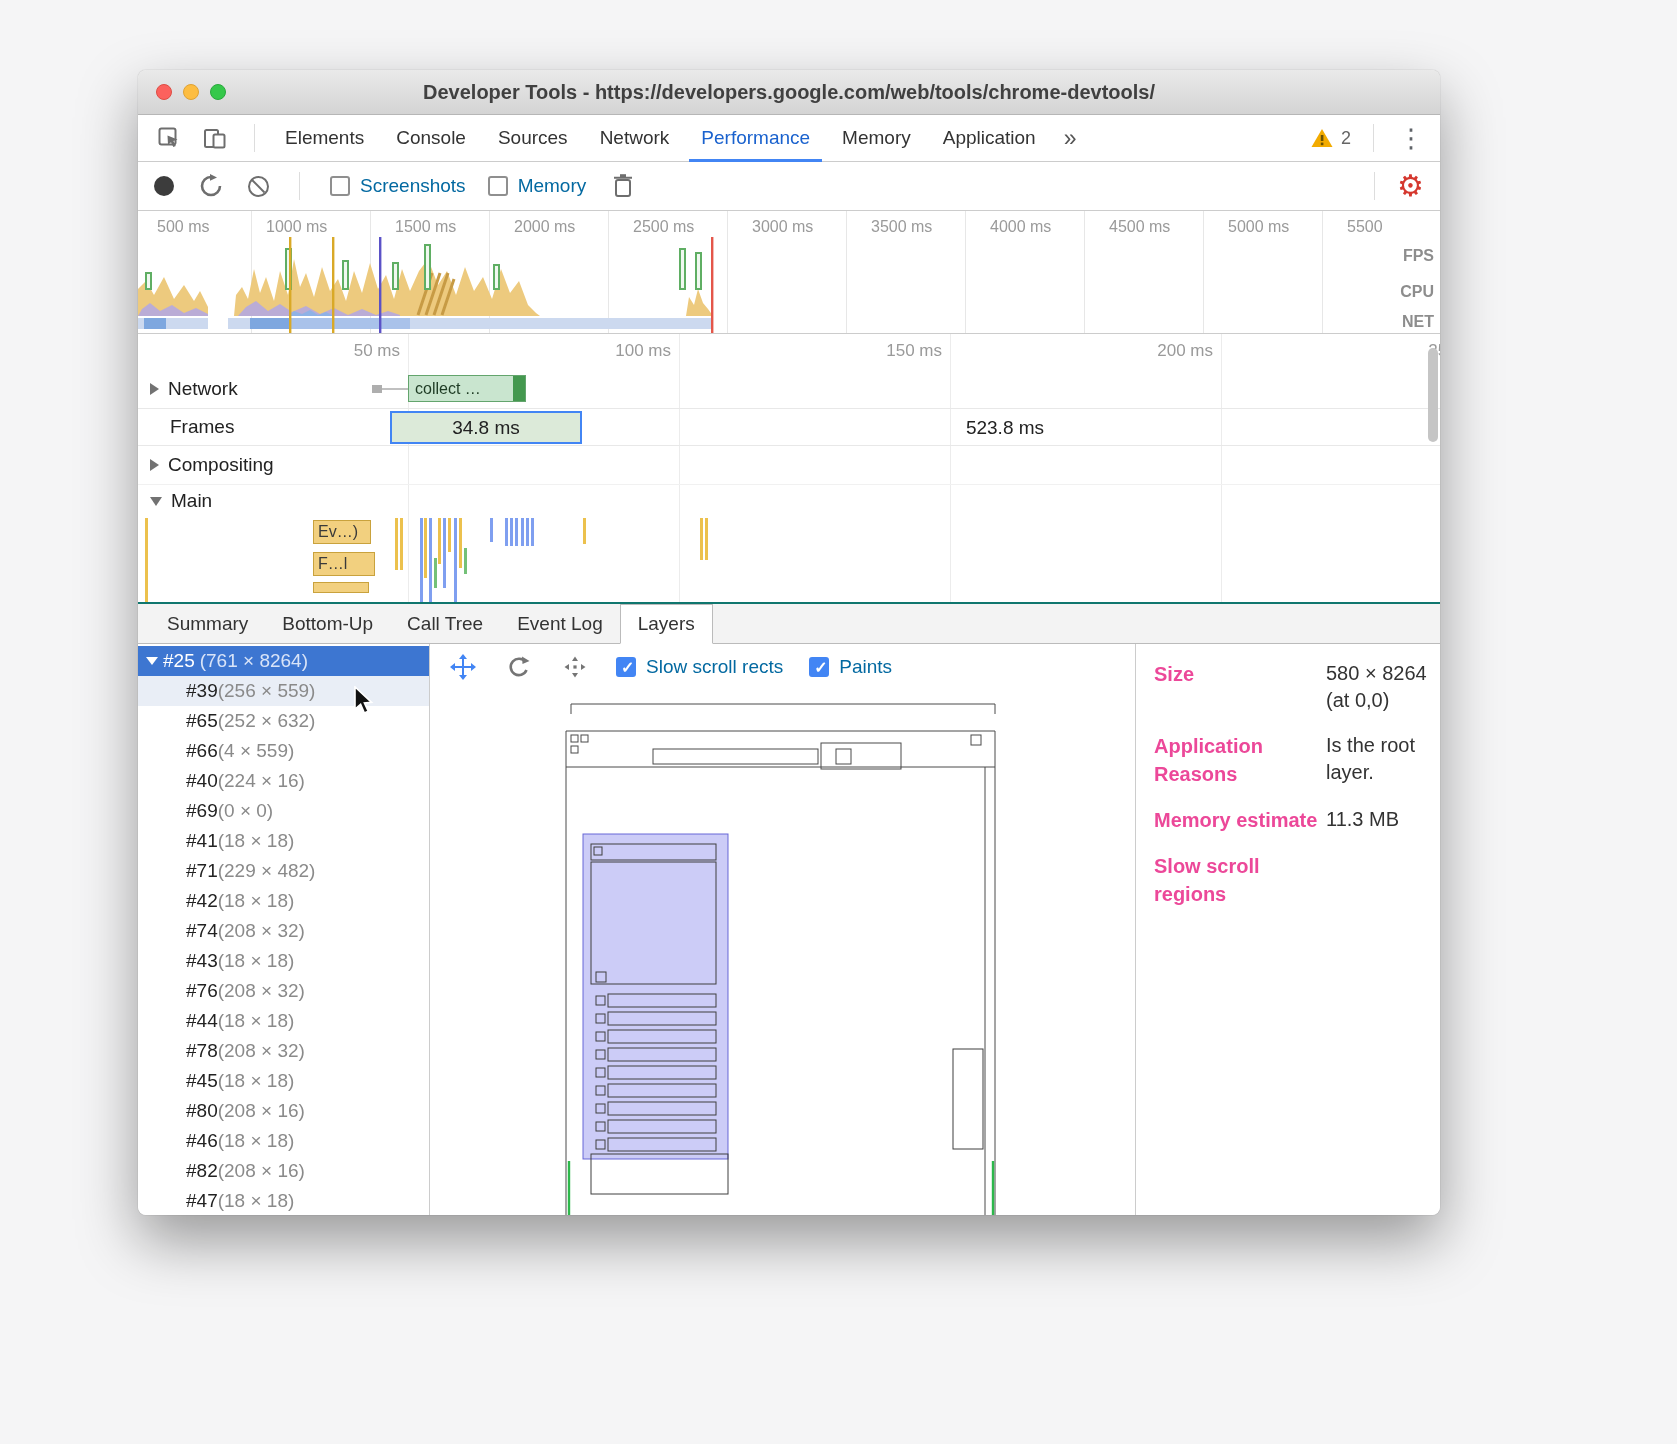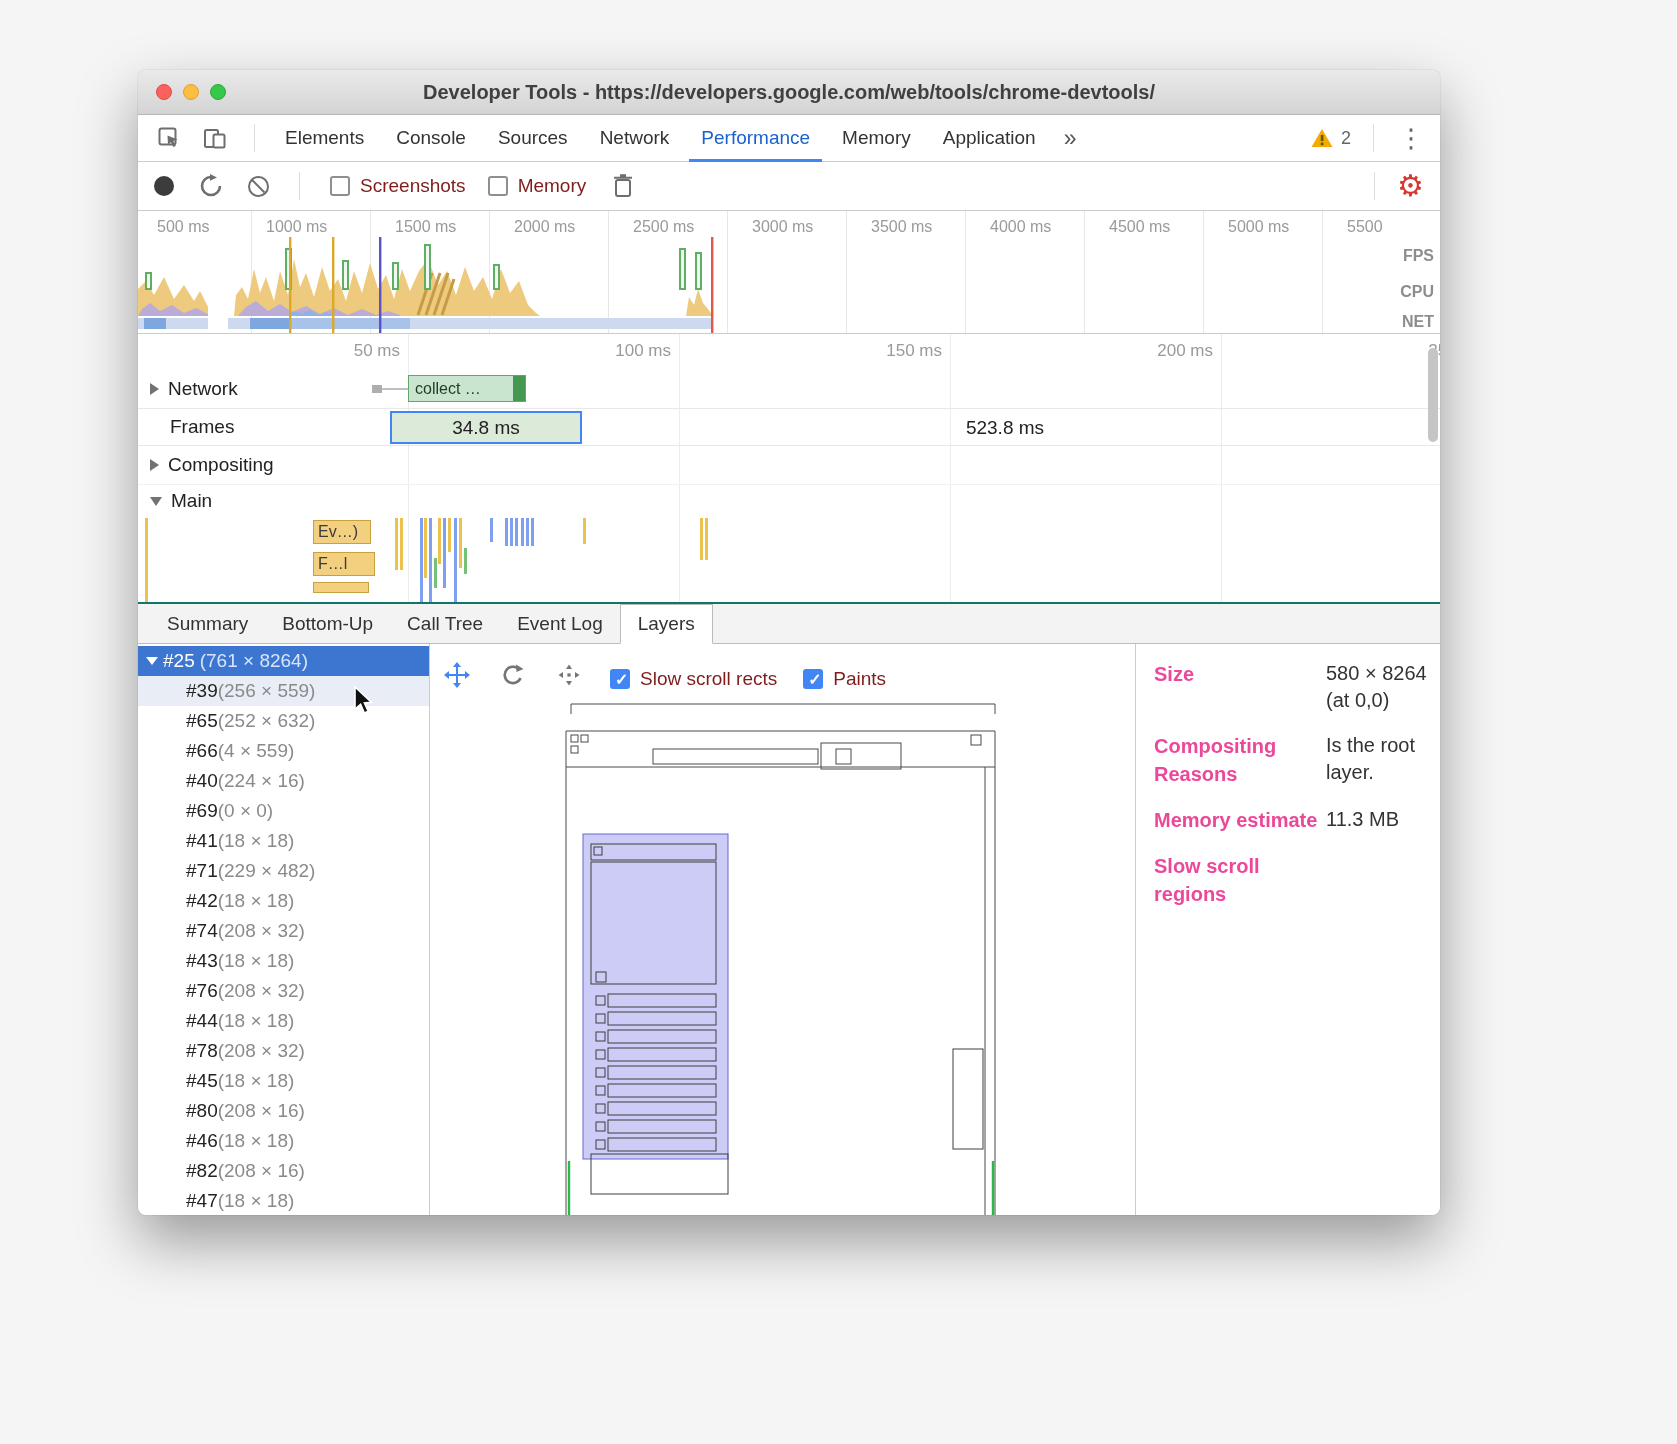--- a/index.html
+++ b/index.html
@@ -37,21 +37,21 @@
   
   .perf-toolbar{height:48px;border-bottom:1px solid #ccc;display:flex;align-items:center;gap:22px;padding:0 16px}
   .record-btn{width:20px;height:20px;border-radius:50%;background:#3c3c3c}
   .block-icon{width:21px;height:21px;border:2.4px solid #6e6e6e;border-radius:50%;position:relative;box-sizing:border-box}
   .block-icon::after{content:"";position:absolute;left:-1px;top:7.2px;width:18px;height:2.4px;background:#6e6e6e;
                      transform:rotate(45deg)}
   .cb-group{display:flex;align-items:center;gap:10px}
   .cb{width:20px;height:20px;box-sizing:border-box;border:2px solid #8f8f8f;border-radius:3px;background:#fff;position:relative}
   .cb.on{background:var(--accent-blue,#4285f4);border-color:var(--accent-blue,#4285f4)}
   .cb.on::after{content:"✓";position:absolute;left:3px;top:-1px;color:#fff;font-size:16px;font-weight:bold}
-  .cb-label{font-size:19px;color:#7f1d1d}
+  .cb-label{font-size:19px;color:#0369a1}
   .toolbar-right{margin-left:auto;display:flex;align-items:center;gap:14px}
   .gear{font-size:30px;line-height:1;color:var(--gear-red,#d5382f)}
 
   
   .overview{position:relative;height:122px;border-bottom:1px solid #ccc;background:#fff;overflow:hidden}
   .ov-line{position:absolute;top:0;bottom:0;width:1px;background:#e7e7e7}
   .ov-tick{position:absolute;top:7px;width:90px;text-align:left;font-size:16px;color:#9a9a9a;z-index:3}
   .lane-label{position:absolute;right:6px;font-size:16px;font-weight:bold;color:#8d8d8d;z-index:3;
               text-shadow:0 0 4px #fff,0 0 4px #fff}
   .ov-svg{position:absolute;left:0;top:0;z-index:2}
@@ -101,21 +101,21 @@
   .trow{height:30px;display:flex;align-items:center;padding-left:48px;font-size:19px;white-space:nowrap}
   .trow .lid{color:#222}
   .trow .lsz{color:#8a8a8a}
   .trow.selected{background:var(--selection-blue,#3d76d1);padding-left:8px;gap:5px}
   .trow.selected .lid{color:#fff}
   .trow.selected .lsz{color:#d9e4f8}
   .trow.hovered{background:#e9eef6}
   .tri-d.white{border-top-color:#fff;border-left-width:6px;border-right-width:6px;border-top-width:8px}
 
   .canvas-col{flex:1;min-width:0;display:flex;flex-direction:column}
-  .canvas-toolbar{height:46px;display:flex;align-items:flex-end;gap:26px;padding-left:12px}
+  .canvas-toolbar{height:46px;display:flex;align-items:center;gap:26px;padding-left:18px}
   .icon-btn{width:30px;height:30px;display:flex;align-items:center;justify-content:center}
   .canvas{flex:1;position:relative;overflow:hidden;background:#fff}
   .wf{position:absolute;left:0;top:0}
 
   .ldetails{width:305px;box-sizing:border-box;border-left:1px solid #ccc;padding:16px 8px 0 18px}
   .drow{display:grid;grid-template-columns:168px 1fr;margin-bottom:18px;column-gap:4px}
   .dlabel{font-size:20px;font-weight:bold;color:#ec4899;line-height:1.4}
   .dvalue{font-size:20px;color:#333;line-height:1.35}
 
   
@@ -555,21 +555,21 @@
         </svg>
       </div>
     </div>
 
     <div class="ldetails">
       <div class="drow">
         <div class="dlabel">Size</div>
         <div class="dvalue">580 × 8264 (at 0,0)</div>
       </div>
       <div class="drow">
-        <div class="dlabel">Compositing Reasons</div>
+        <div class="dlabel">Application Reasons</div>
         <div class="dvalue">Is the root layer.</div>
       </div>
       <div class="drow">
         <div class="dlabel">Memory estimate</div>
         <div class="dvalue">11.3 MB</div>
       </div>
       <div class="drow">
         <div class="dlabel">Slow scroll regions</div>
         <div class="dvalue"></div>
       </div>

